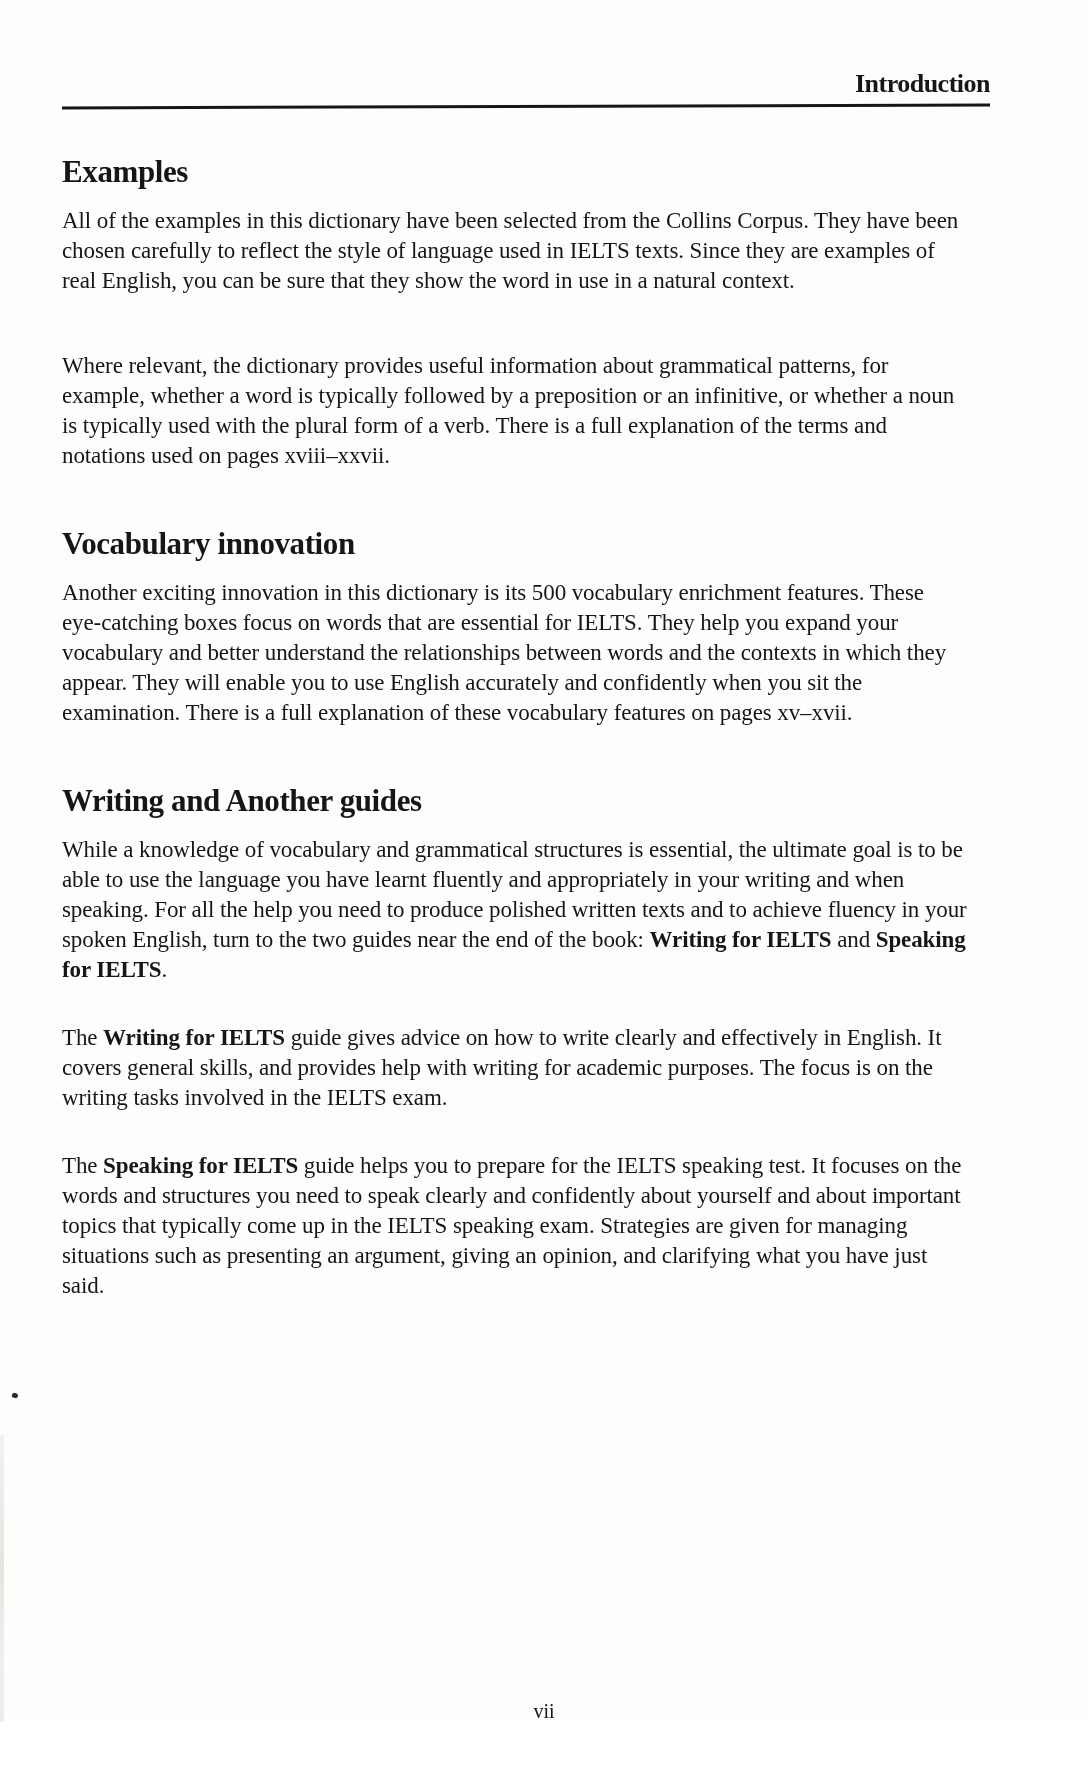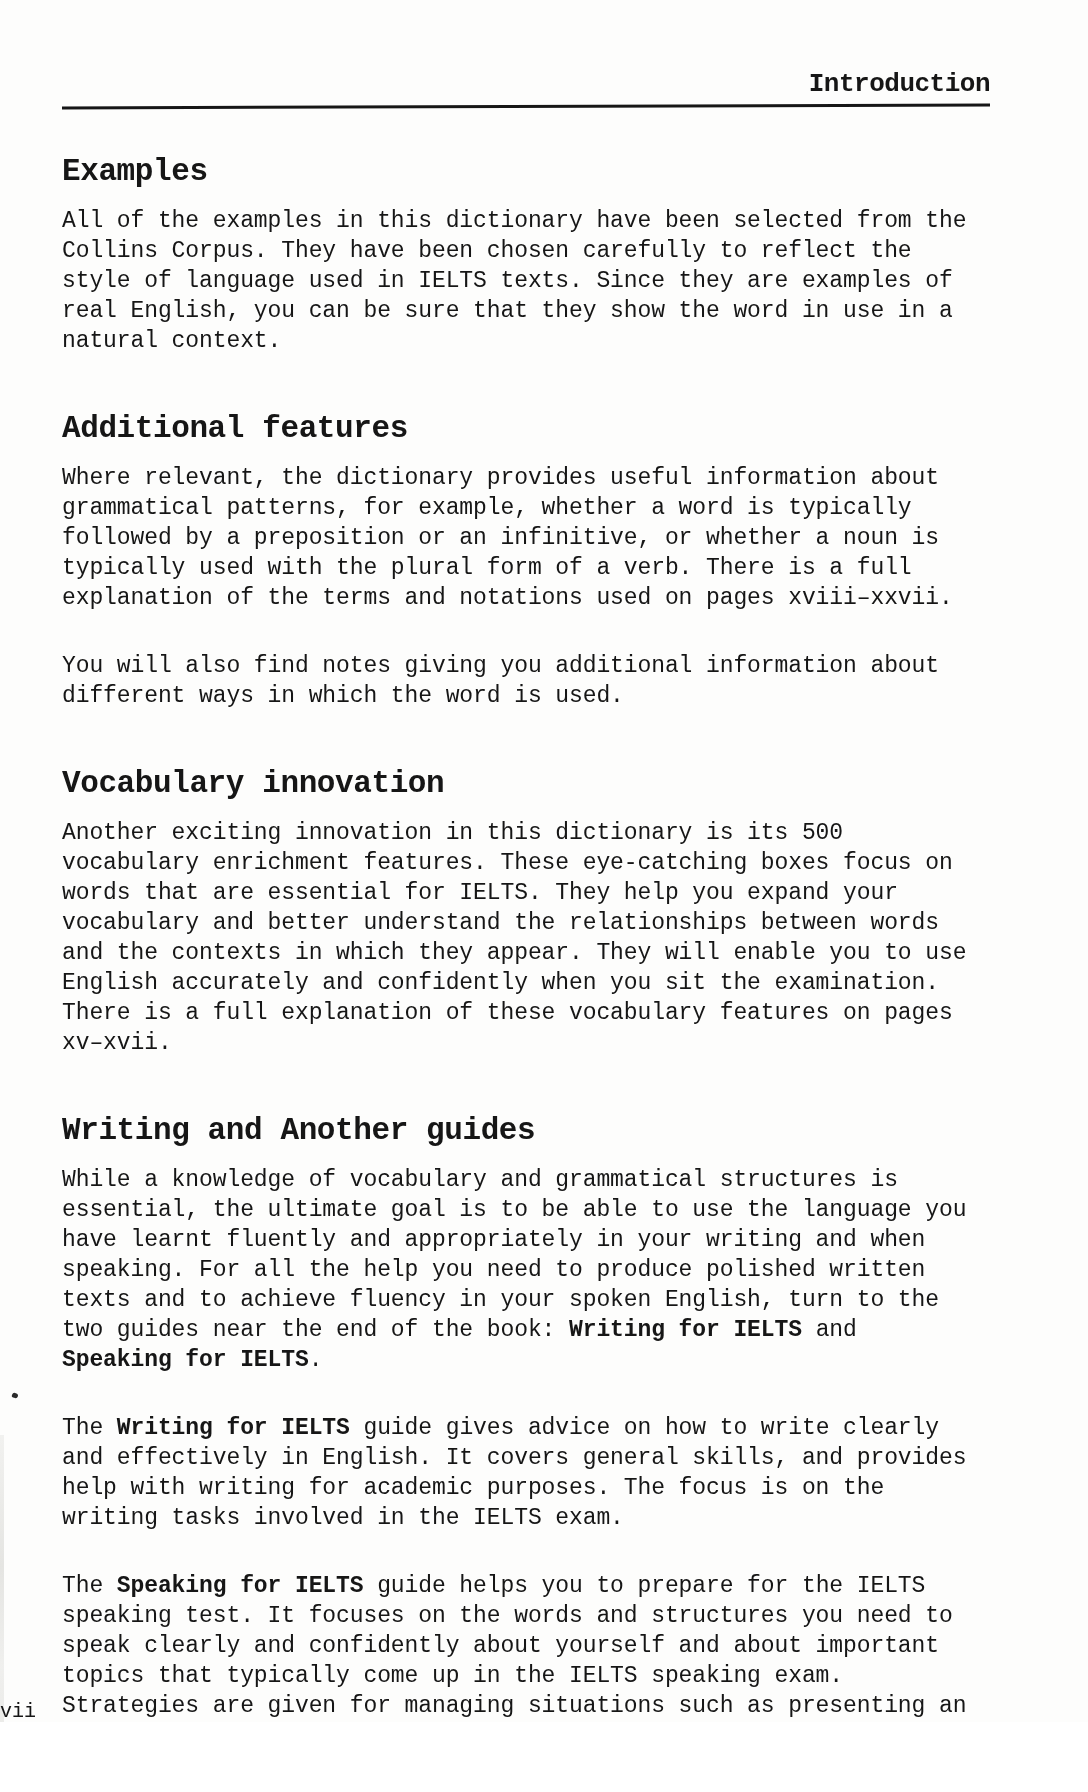--- a/index.html
+++ b/index.html
@@ -4,21 +4,21 @@
 <style>
   :root { --ink: #161616; --paper: #fdfdfc; }
   * { box-sizing: border-box; }
   html, body { margin: 0; padding: 0; background: #fff; }
   .page {
     position: relative;
     width: 1088px;
     height: 1722px;
     background: var(--paper);
     color: var(--ink);
-    font-family: Liberation Mono, monospace;
+    font-family: Liberation Serif, serif;
     overflow: hidden;
   }
   .content {
     padding: 70px 98px 0 62px;
   }
   header h1 {
     margin: 0;
     text-align: right;
     font-size: 26px;
     line-height: 28px;
@@ -46,20 +46,21 @@
     font-size: 23px;
     line-height: 30px;
     letter-spacing: -0.1px;
   }
   section p:last-child { margin-bottom: 0; }
   section p strong { font-weight: 700; }
   footer {
     position: absolute;
     left: 0; right: 0;
     top: 1700px;
+    text-align: center;
     font-size: 20px;
   }
   .speck {
     position: absolute;
     left: 12px; top: 1393px;
     width: 6px; height: 5px;
     background: #2a2a2a;
     border-radius: 50% 50% 50% 30%;
     transform: rotate(20deg);
   }
@@ -79,23 +80,21 @@
     <header>
       <h1>Introduction</h1>
       <div class="rule"></div>
     </header>
     <main>
         <section>
           <h2>Examples</h2>
           <p><span>All of the examples in this dictionary have been selected from the Collins Corpus. They have been chosen carefully to reflect the style of language used in IELTS texts. Since they are examples of real English, you can be sure that they show the word in use in a natural context.</span></p>
         </section>
         <section>
-          <h2>Additional features</h2>
           <p><span>Where relevant, the dictionary provides useful information about grammatical patterns, for example, whether a word is typically followed by a preposition or an infinitive, or whether a noun is typically used with the plural form of a verb. There is a full explanation of the terms and notations used on pages xviii–xxvii.</span></p>
-          <p><span>You will also find notes giving you additional information about different ways in which the word is used.</span></p>
         </section>
         <section>
           <h2>Vocabulary innovation</h2>
           <p><span>Another exciting innovation in this dictionary is its 500 vocabulary enrichment features. These eye-catching boxes focus on words that are essential for IELTS. They help you expand your vocabulary and better understand the relationships between words and the contexts in which they appear. They will enable you to use English accurately and confidently when you sit the examination. There is a full explanation of these vocabulary features on pages xv–xvii.</span></p>
         </section>
         <section>
           <h2>Writing and Another guides</h2>
           <p><span>While a knowledge of vocabulary and grammatical structures is essential, the ultimate goal is to be able to use the language you have learnt fluently and appropriately in your writing and when speaking. For all the help you need to produce polished written texts and to achieve fluency in your spoken English, turn to the two guides near the end of the book: </span><strong>Writing for IELTS</strong><span> and </span><strong>Speaking for IELTS</strong><span>.</span></p>
           <p><span>The </span><strong>Writing for IELTS</strong><span> guide gives advice on how to write clearly and effectively in English. It covers general skills, and provides help with writing for academic purposes. The focus is on the writing tasks involved in the IELTS exam.</span></p>
           <p><span>The </span><strong>Speaking for IELTS</strong><span> guide helps you to prepare for the IELTS speaking test. It focuses on the words and structures you need to speak clearly and confidently about yourself and about important topics that typically come up in the IELTS speaking exam. Strategies are given for managing situations such as presenting an argument, giving an opinion, and clarifying what you have just said.</span></p>

